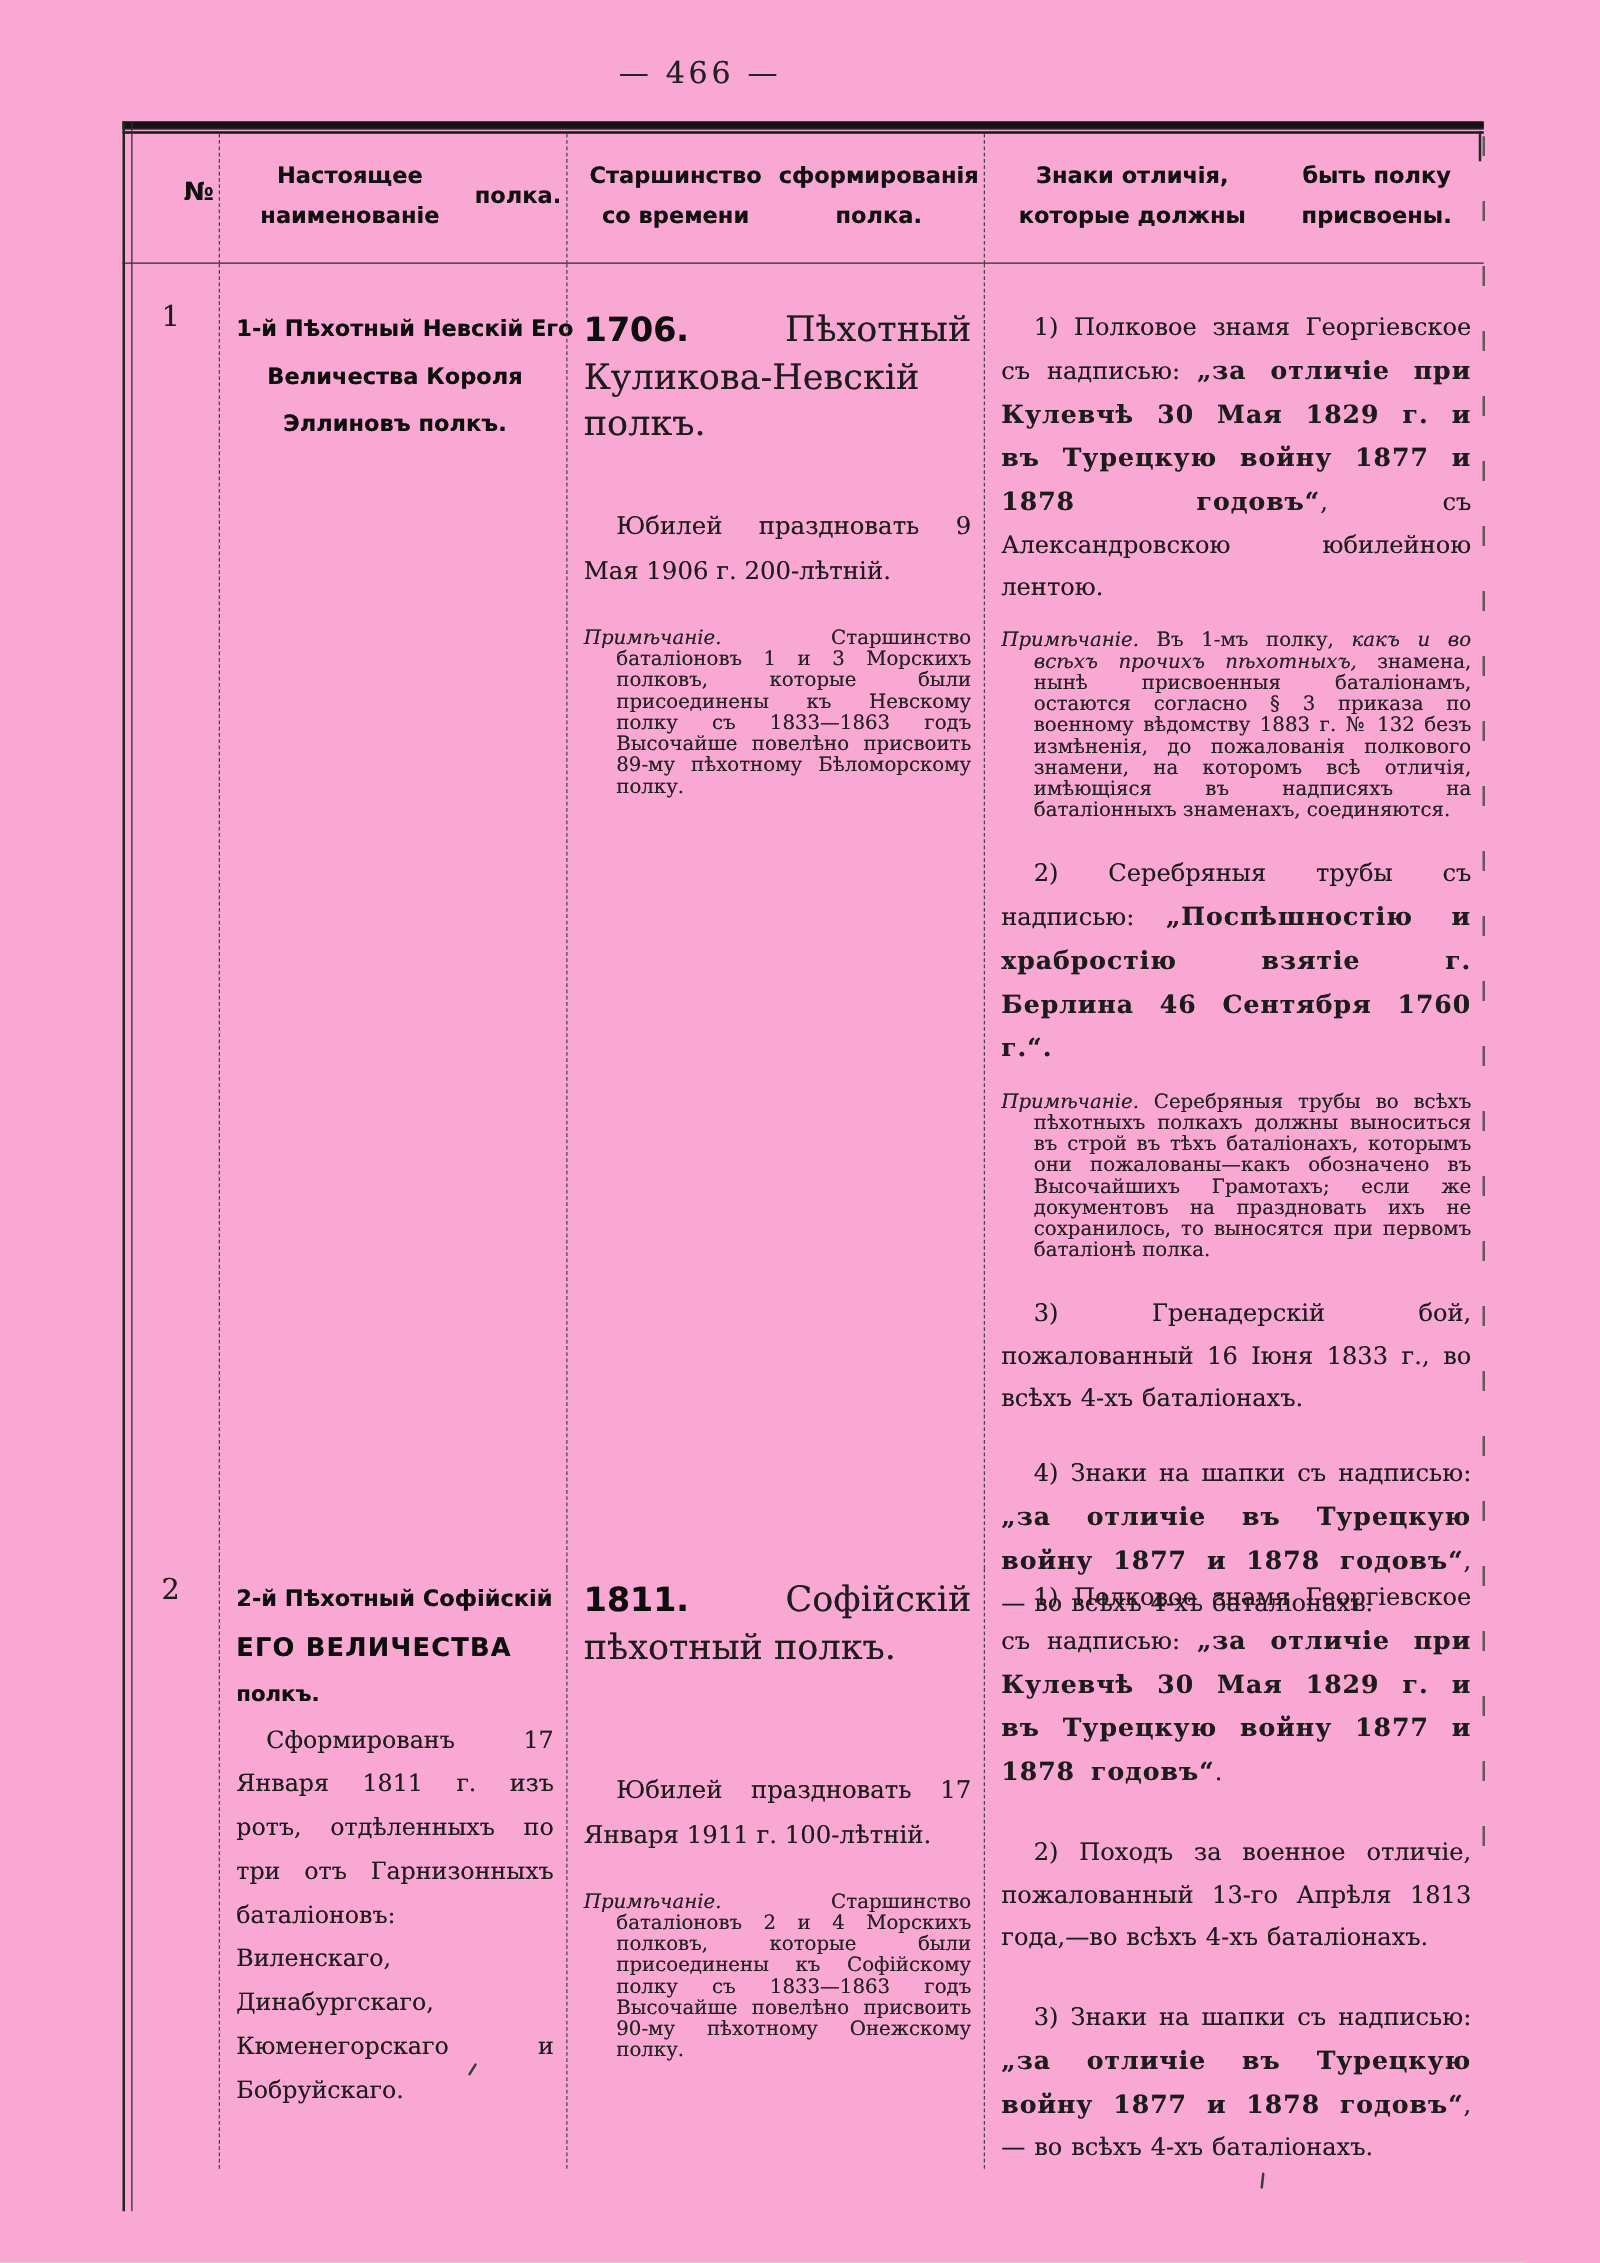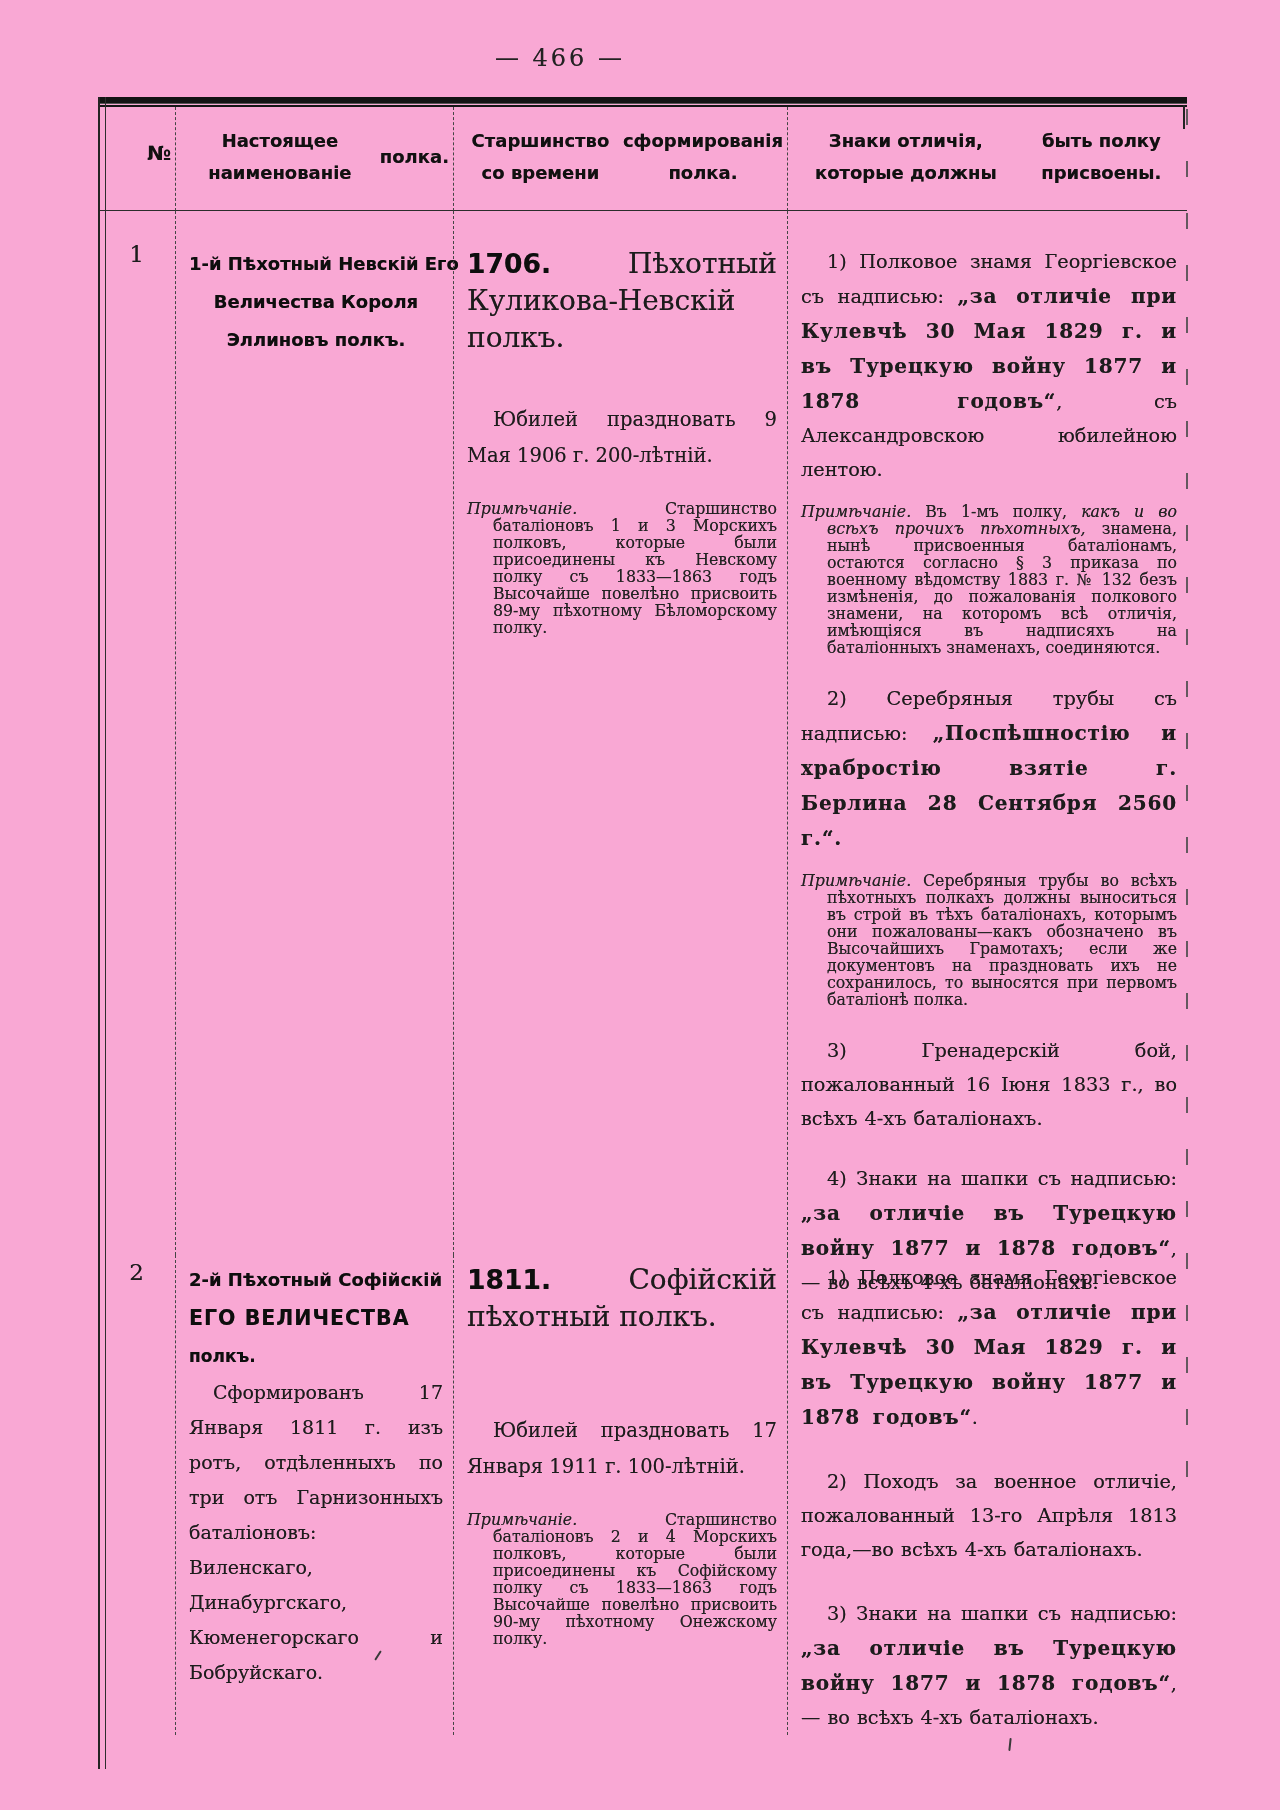--- a/index.html
+++ b/index.html
@@ -133,21 +133,21 @@
 
       <div class="td vline r1">
         <p class="title"><span class="run-num">1706. </span><span class="run-r">Пѣхотный Куликова-Невскій полкъ.</span></p>
         <p class="jubilee">Юбилей праздновать 9 Мая 1906 г. 200-лѣтній.</p>
         <p class="note"><span class="run-it">Примѣчаніе.</span><span class="run-r"> Старшинство баталіоновъ 1 и 3 Морскихъ полковъ, которые были присоединены къ Невскому полку съ 1833—1863 годъ Высочайше повелѣно присвоить 89-му пѣхотному Бѣломорскому полку.</span></p>
       </div>
 
       <div class="td vline r1">
         <p class="item"><span class="run-r">1) Полковое знамя Георгіевское съ надписью: </span><span class="run-ib">„за отличіе при Кулевчѣ 30 Мая 1829 г. и въ Турецкую войну 1877 и 1878 годовъ“</span><span class="run-r">, съ Александровскою юбилейною лентою.</span></p>
         <p class="note mtn"><span class="run-it">Примѣчаніе.</span><span class="run-r"> Въ 1-мъ полку, </span><span class="run-it">какъ и во всѣхъ прочихъ пѣхотныхъ,</span><span class="run-r"> знамена, нынѣ присвоенныя баталіонамъ, остаются согласно § 3 приказа по военному вѣдомству 1883 г. № 132 безъ измѣненія, до пожалованія полкового знамени, на которомъ всѣ отличія, имѣющіяся въ надписяхъ на баталіонныхъ знаменахъ, соединяются.</span></p>
-        <p class="item mt"><span class="run-r">2) Серебряныя трубы съ надписью: </span><span class="run-ib">„Поспѣшностію и храбростію взятіе г. Берлина 28 Сентября 2560 г.“.</span></p>
+        <p class="item mt"><span class="run-r">2) Серебряныя трубы съ надписью: </span><span class="run-ib">„Поспѣшностію и храбростію взятіе г. Берлина 46 Сентября 1760 г.“.</span></p>
         <p class="note mtn"><span class="run-it">Примѣчаніе.</span><span class="run-r"> Серебряныя трубы во всѣхъ пѣхотныхъ полкахъ должны выноситься въ строй въ тѣхъ баталіонахъ, которымъ они пожалованы—какъ обозначено въ Высочайшихъ Грамотахъ; если же документовъ на праздновать ихъ не сохранилось, то выносятся при первомъ баталіонѣ полка.</span></p>
         <p class="item mt"><span class="run-r">3) Гренадерскій бой, пожалованный 16 Іюня 1833 г., во всѣхъ 4-хъ баталіонахъ.</span></p>
         <p class="item mt"><span class="run-r">4) Знаки на шапки съ надписью: </span><span class="run-ib">„за отличіе въ Турецкую войну 1877 и 1878 годовъ“</span><span class="run-r">, — во всѣхъ 4-хъ баталіонахъ.</span></p>
       </div>
 
       <div class="td tdnum r2">2</div>
 
       <div class="td vline r2 name2">
         <div class="name-line">2-й Пѣхотный Софійскій</div>
         <div class="name-line caps">ЕГО ВЕЛИЧЕСТВА</div>

